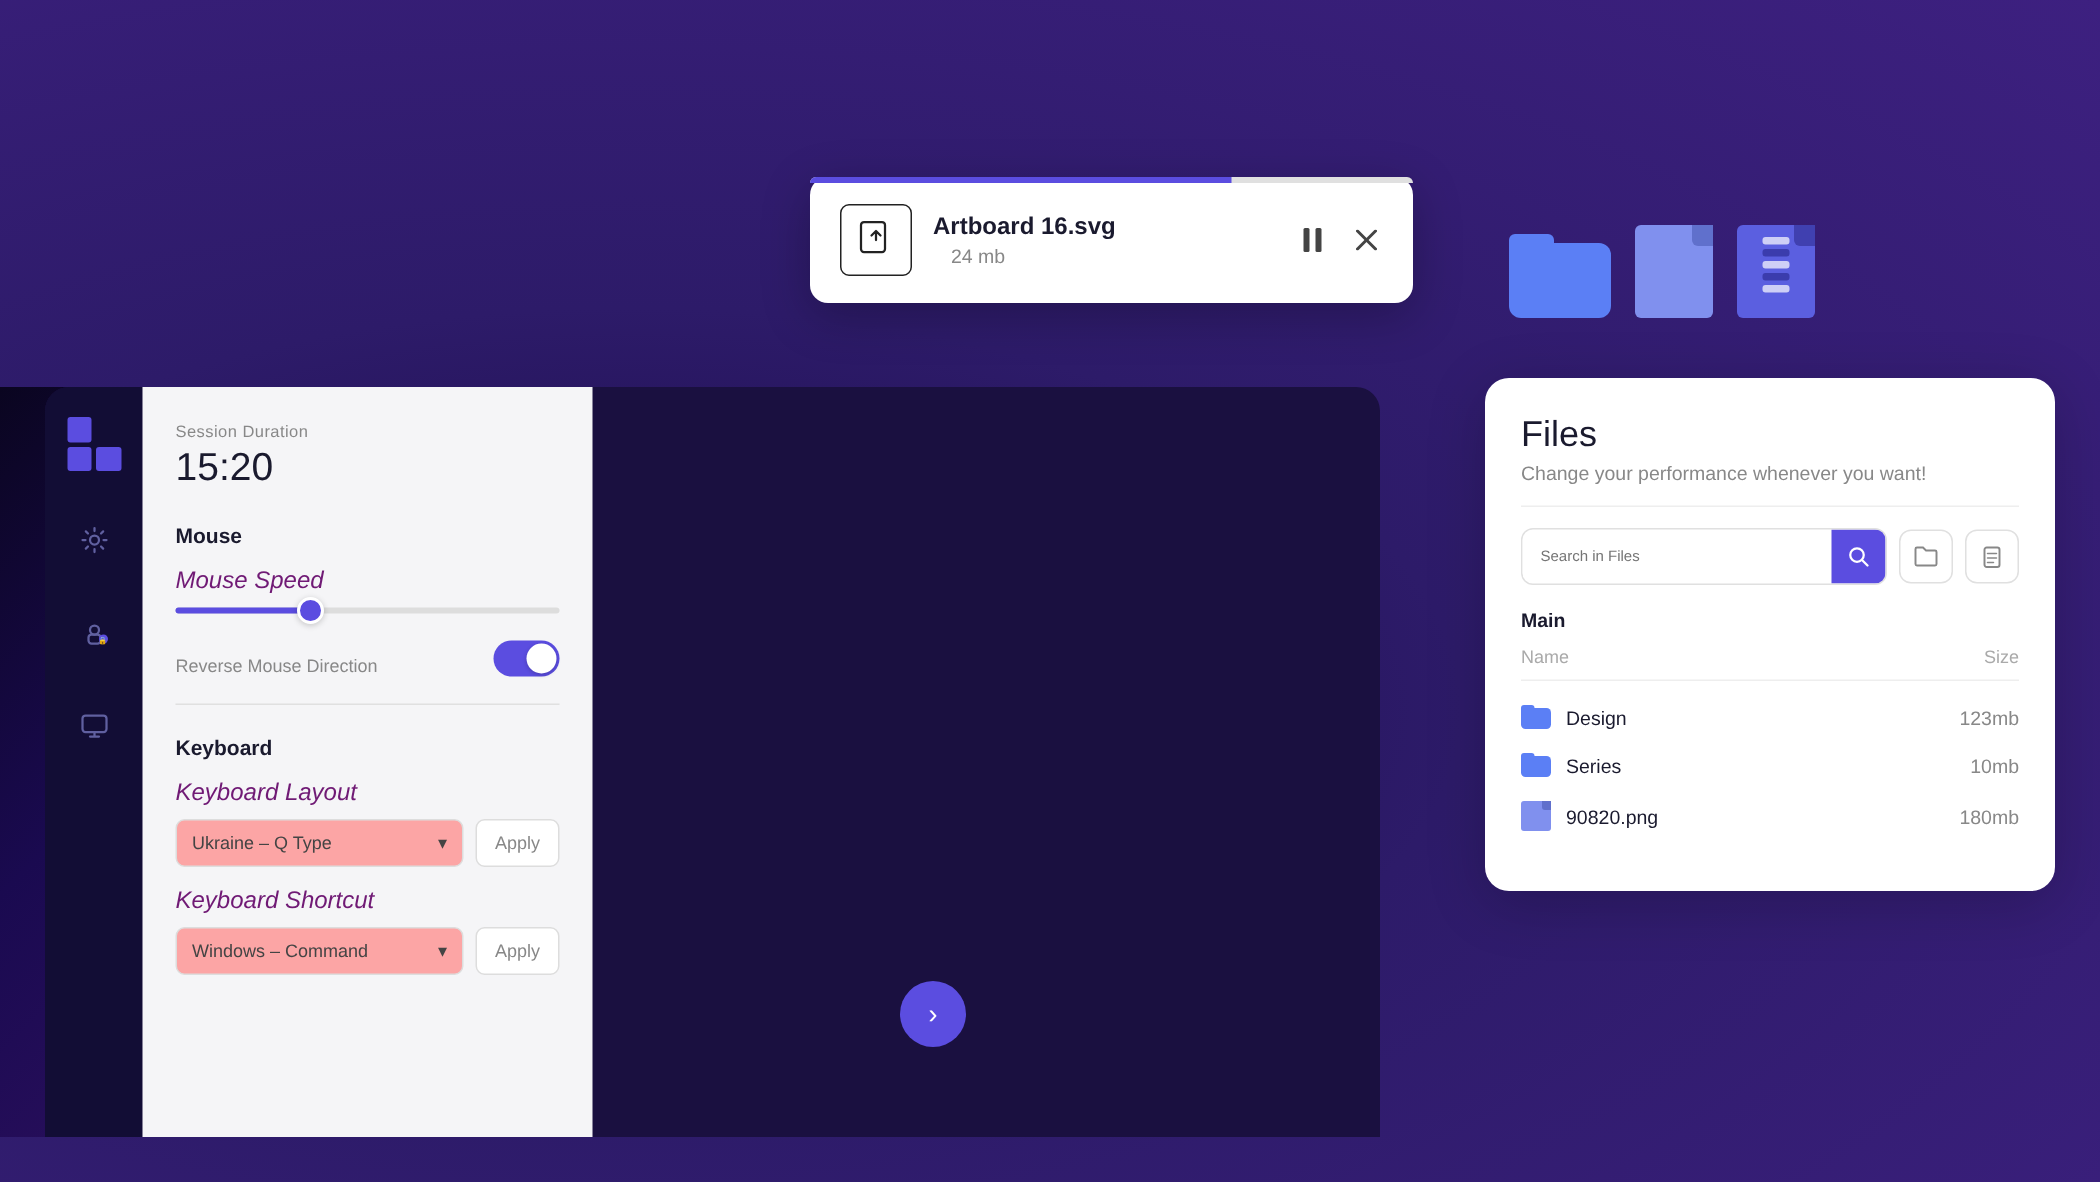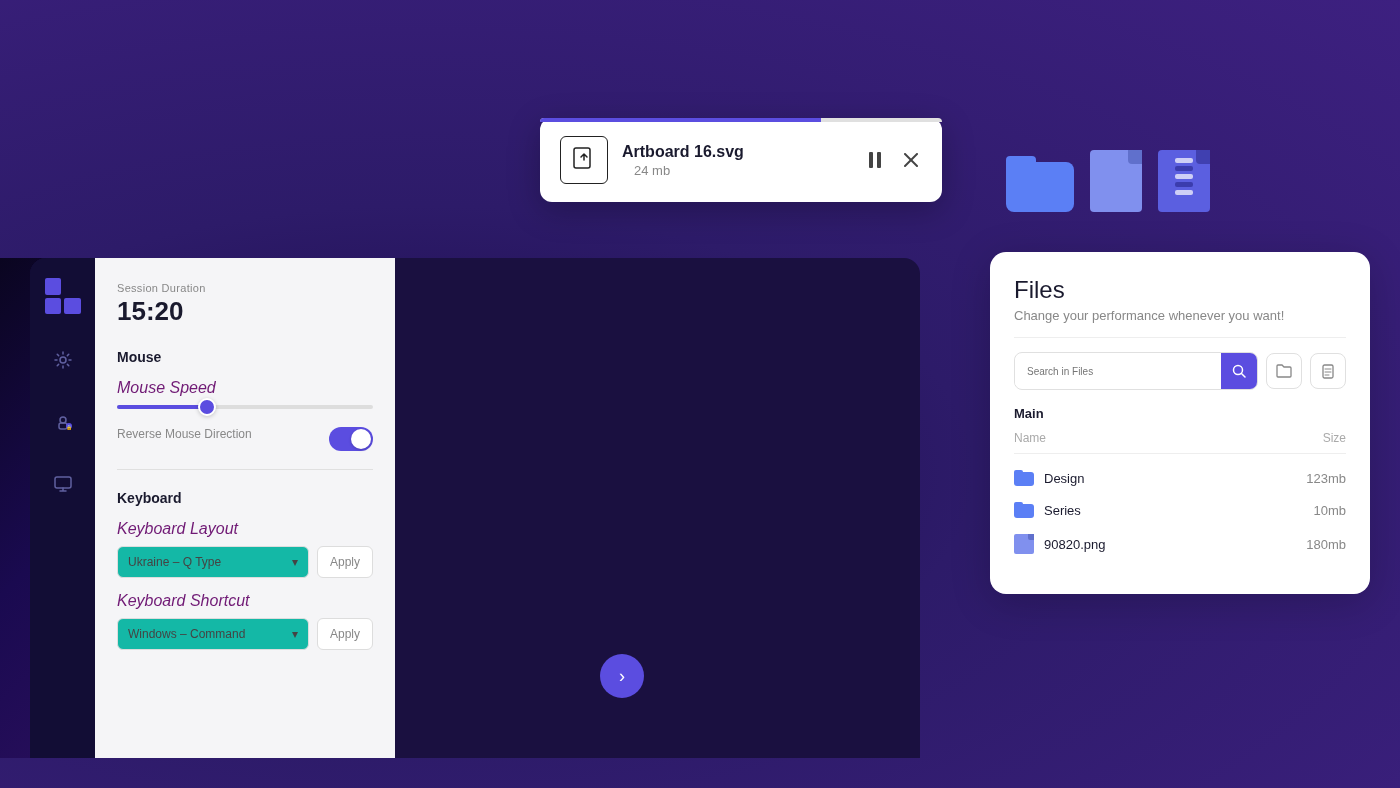--- a/index.html
+++ b/index.html
@@ -241,21 +241,21 @@
       overflow-y: auto;
       padding: 24px 22px;
     }
     .session-label {
       font-size: 11px;
       color: #888;
       letter-spacing: 0.3px;
     }
     .session-time {
       font-size: 26px;
-      font-weight: 700;
+      font-weight: 400;
       color: #1a1a2e;
       margin-top: 2px;
       margin-bottom: 22px;
     }
     .section-title {
       font-size: 14px;
       font-weight: 600;
       color: #1a1a2e;
       margin-bottom: 14px;
     }
@@ -287,21 +287,21 @@
       background: #5b4de0;
       border-radius: 50%;
       position: absolute;
       top: -7px;
       left: calc(35% - 9px);
       border: 2px solid #fff;
       box-shadow: 0 1px 4px rgba(0,0,0,0.2);
     }
     .toggle-row {
       display: flex;
-      align-items: flex-start;
+      align-items: flex-end;
       justify-content: space-between;
       gap: 16px;
     }
     .toggle-label {
       font-size: 12px;
       color: #888;
     }
     .toggle {
       width: 44px;
       height: 24px;
@@ -329,21 +329,21 @@
       gap: 8px;
       margin-bottom: 14px;
     }
     .dropdown {
       flex: 1;
       padding: 8px 10px;
       border: 1px solid #ddd;
       border-radius: 6px;
       font-size: 12px;
       color: #444;
-      background: #14b8a6;
+      background: #fca5a5;
       appearance: none;
       display: flex;
       align-items: center;
       justify-content: space-between;
       cursor: pointer;
     }
     .apply-btn {
       padding: 8px 12px;
       background: #fff;
       border: 1px solid #ddd;

